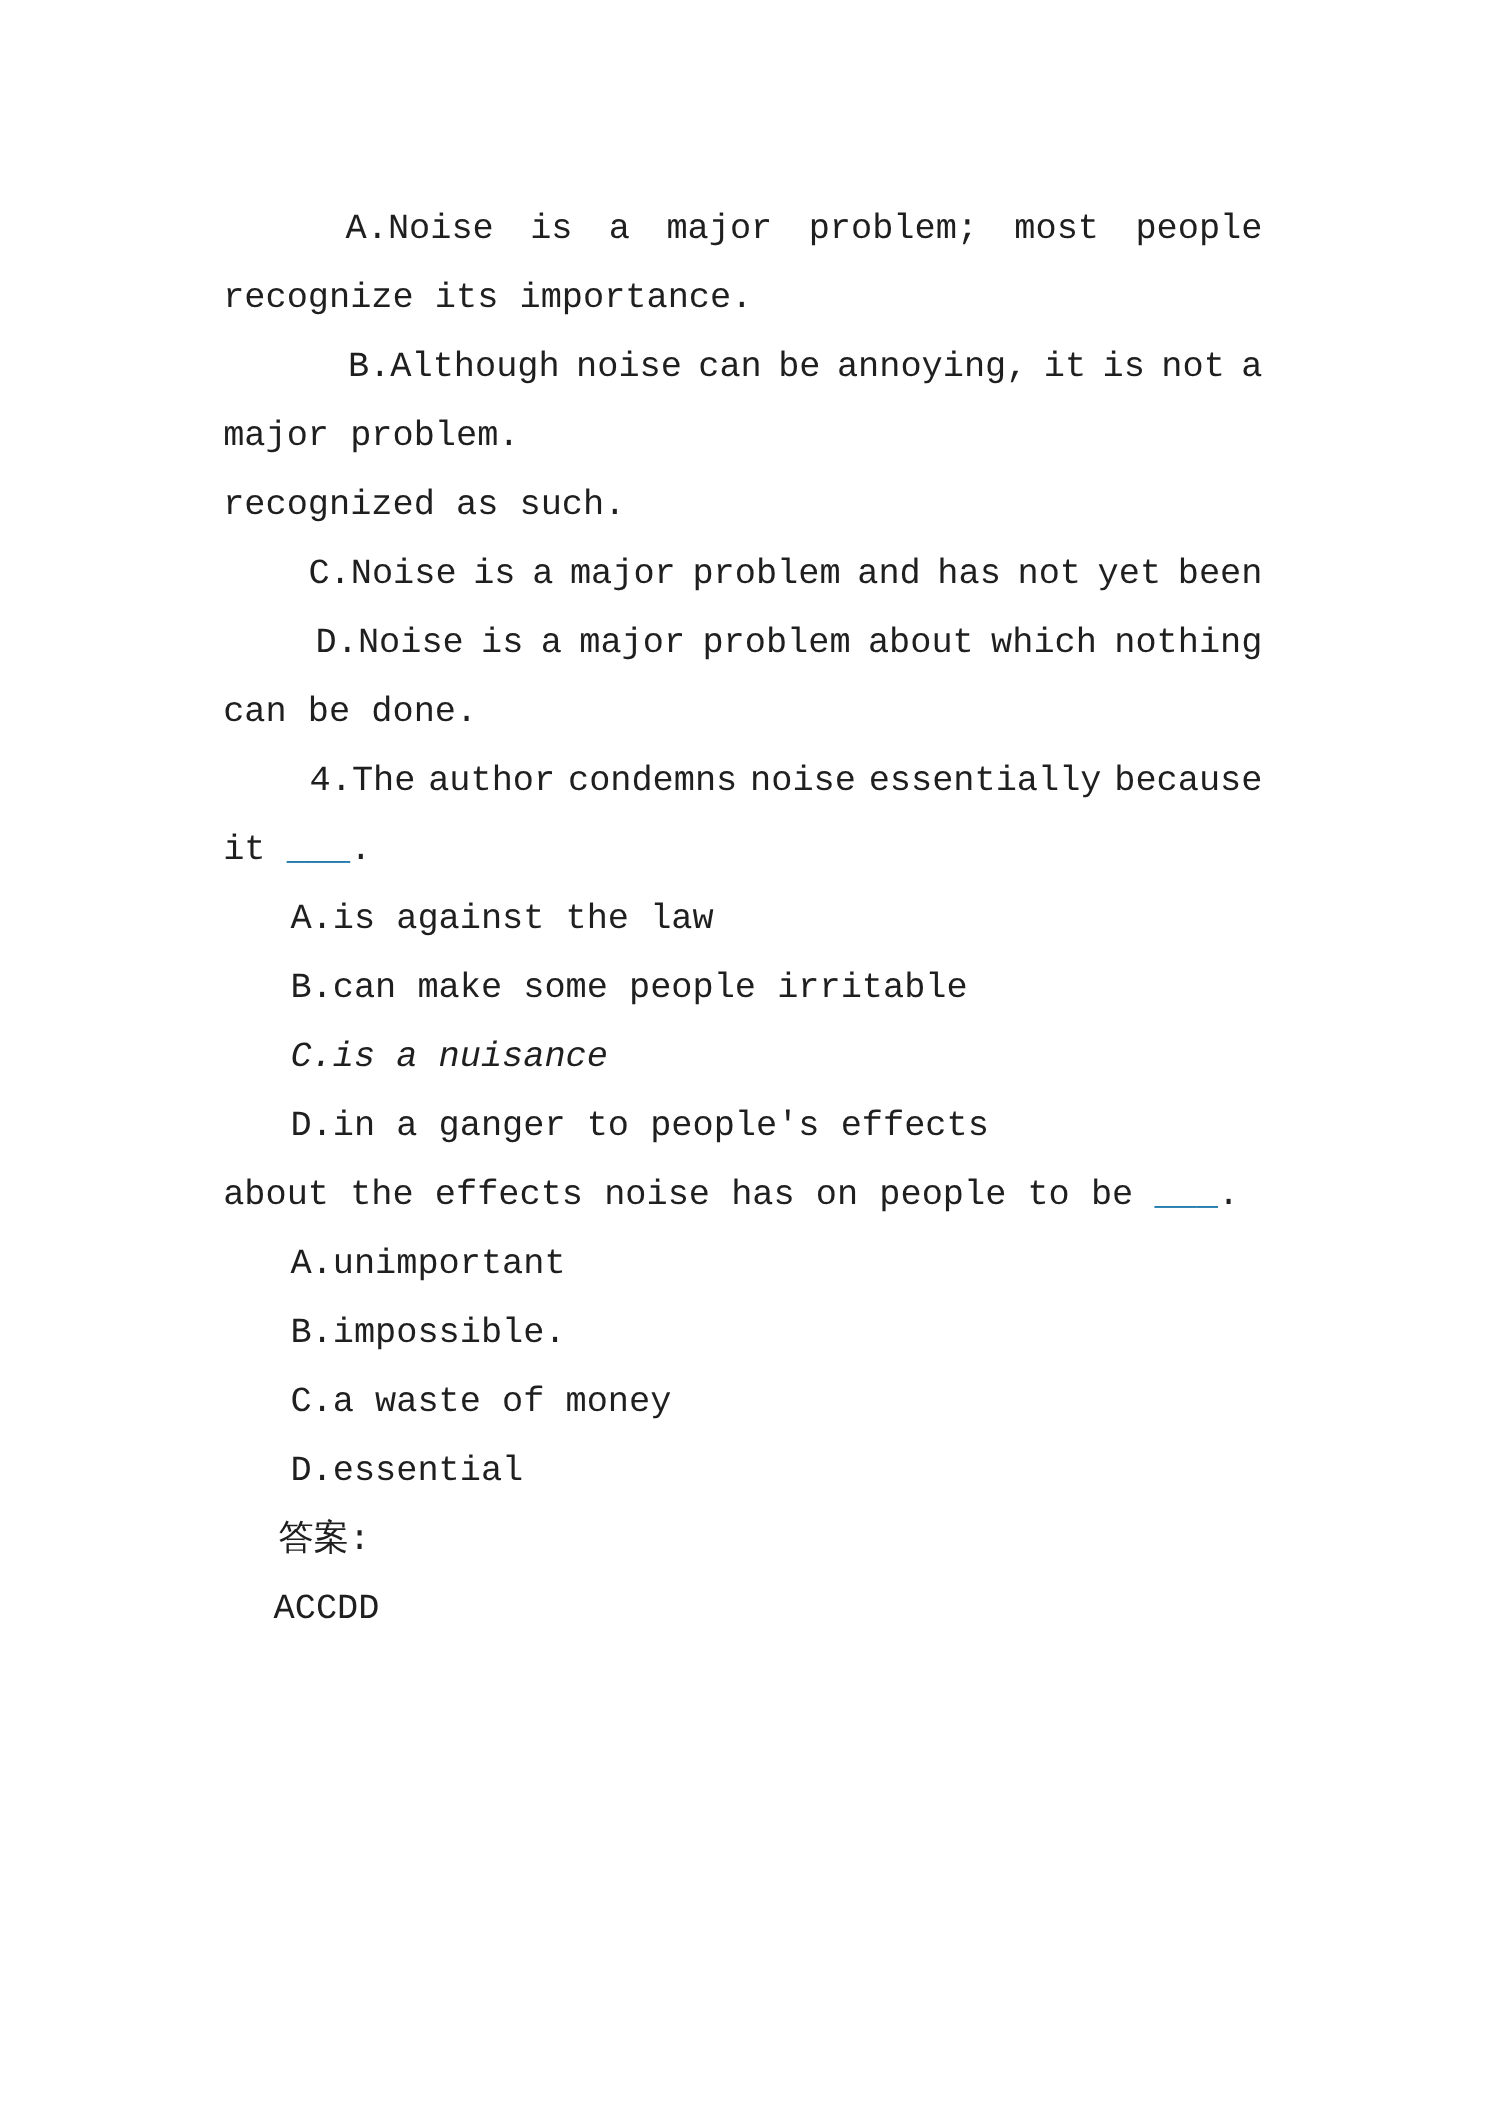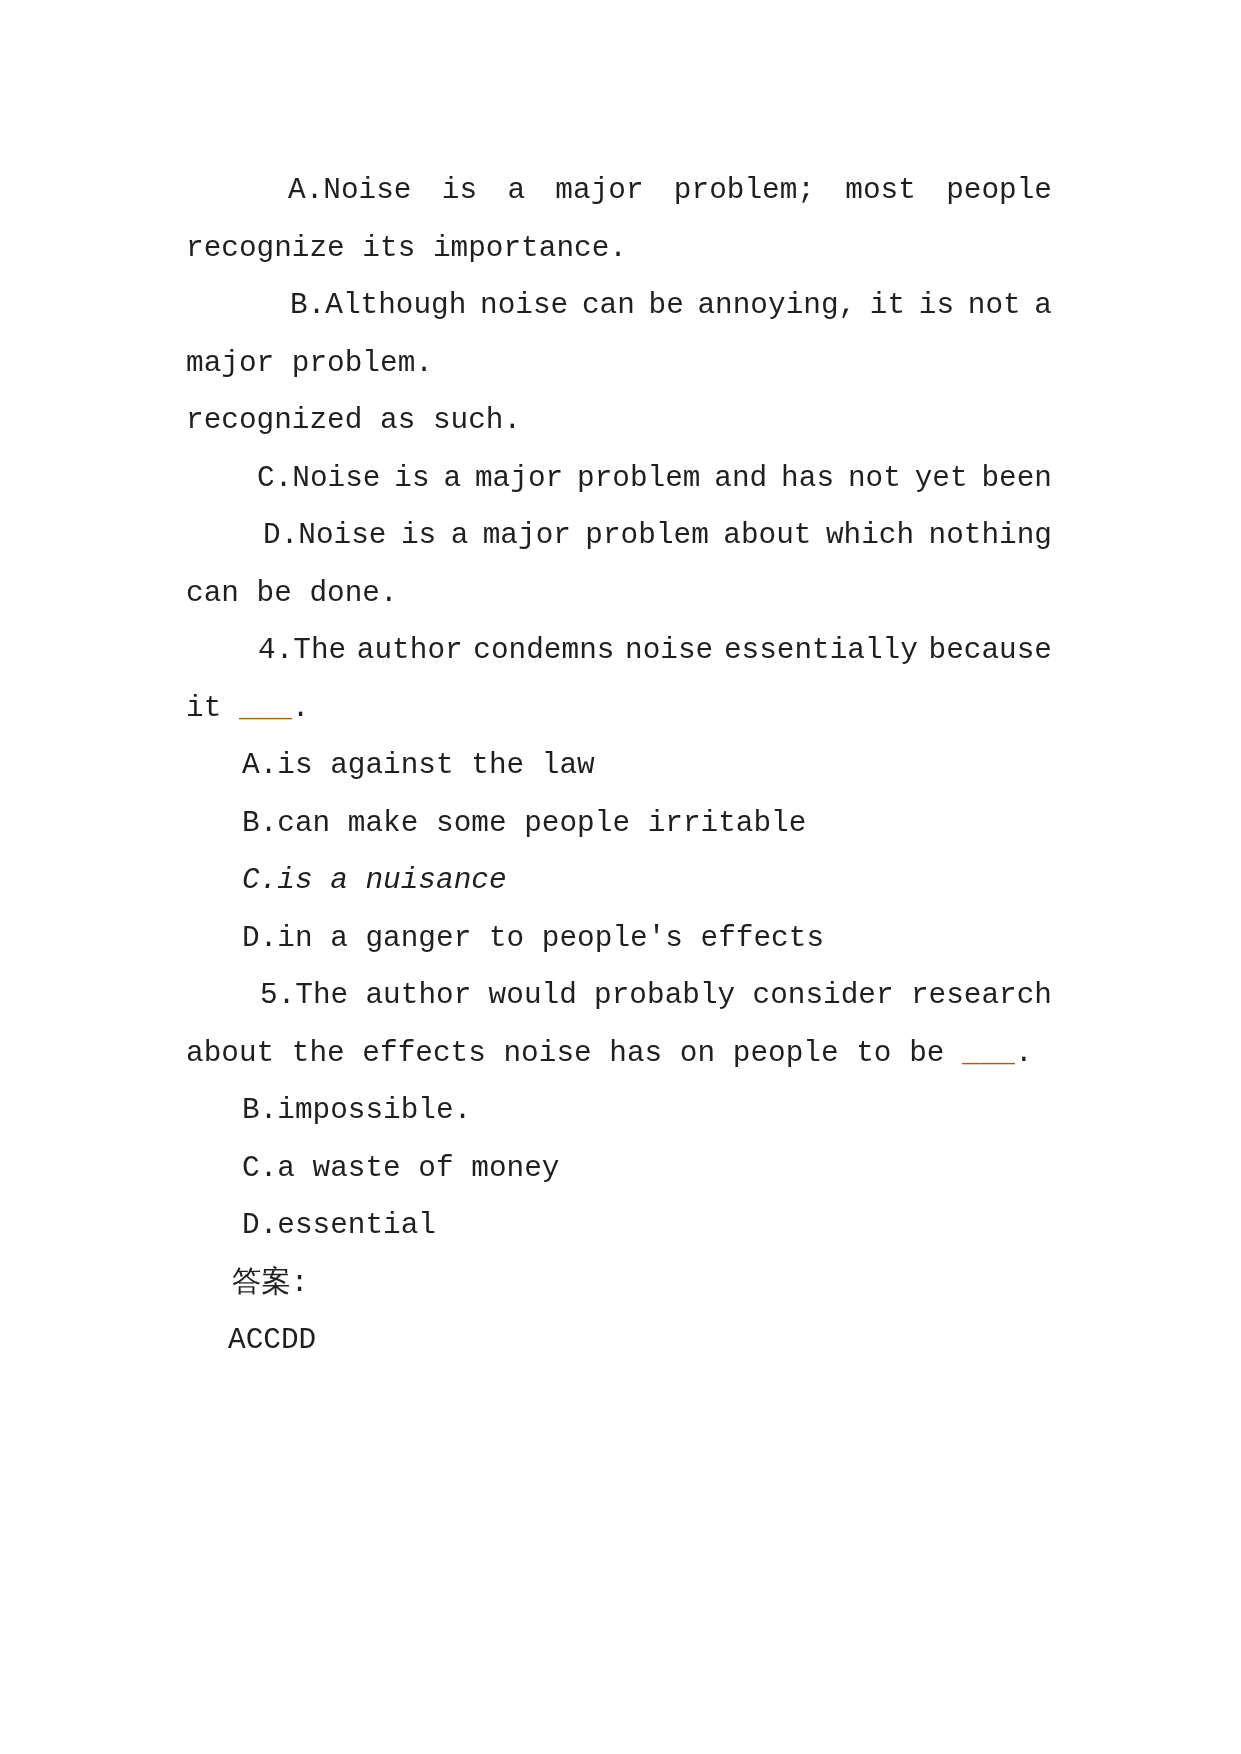--- a/index.html
+++ b/index.html
@@ -19,42 +19,42 @@
     width: 866px;
   }
   .line {
     white-space: pre;
     font-size: 29.4px;
     line-height: 57.5px;
     color: #1f1f1f;
     font-family: "Liberation Mono", "DejaVu Sans Mono", monospace;
   }
   .seg { color: inherit; }
-  .blank { color: #a16207; }
+  .blank { color: #0369a1; }
 </style>
 </head>
 <body>
 
 <div class="page">
   <div class="text-block">
       <div class="line" style="text-indent: 102px; word-spacing: 12.6901px;"><span class="seg">A.Noise is a major problem; most people</span></div>
       <div class="line" style="text-indent: 0px;"><span class="seg">recognize its importance.</span></div>
       <div class="line" style="text-indent: 104px; word-spacing: -3.96094px;"><span class="seg">B.Although noise can be annoying, it is not a</span></div>
       <div class="line" style="text-indent: 0px;"><span class="seg">major problem.</span></div>
       <div class="line" style="text-indent: 0px;"><span class="seg">recognized as such.</span></div>
       <div class="line" style="text-indent: 71px; word-spacing: -3.77257px;"><span class="seg">C.Noise is a major problem and has not yet been</span></div>
       <div class="line" style="text-indent: 77px; word-spacing: -3.18973px;"><span class="seg">D.Noise is a major problem about which nothing</span></div>
       <div class="line" style="text-indent: 0px;"><span class="seg">can be done.</span></div>
       <div class="line" style="text-indent: 72px; word-spacing: -6.99062px;"><span class="seg">4.The author condemns noise essentially because</span></div>
       <div class="line" style="text-indent: 0px;"><span class="seg">it </span><span class="seg blank">___</span><span class="seg">.</span></div>
       <div class="line" style="text-indent: 56px;"><span class="seg">A.is against the law</span></div>
       <div class="line" style="text-indent: 56px;"><span class="seg">B.can make some people irritable</span></div>
       <div class="line" style="text-indent: 56px; font-style: italic;"><span class="seg">C.is a nuisance</span></div>
       <div class="line" style="text-indent: 56px;"><span class="seg">D.in a ganger to people's effects</span></div>
-      <div class="line" style="text-indent: 74px; word-spacing: -0.3375px;"><span class="seg">5.The author would probably consider research</span></div>
       <div class="line" style="text-indent: 0px;"><span class="seg">about the effects noise has on people to be </span><span class="seg blank">___</span><span class="seg">.</span></div>
+      <div class="line" style="text-indent: 56px;"><span class="seg">A.unimportant</span></div>
       <div class="line" style="text-indent: 56px;"><span class="seg">B.impossible.</span></div>
       <div class="line" style="text-indent: 56px;"><span class="seg">C.a waste of money</span></div>
       <div class="line" style="text-indent: 56px;"><span class="seg">D.essential</span></div>
       <div class="line" style="text-indent: 46px;"><span class="seg">答案:</span></div>
       <div class="line" style="text-indent: 42px;"><span class="seg">ACCDD</span></div>
     </div>
 </div>
 
 </body></html>

